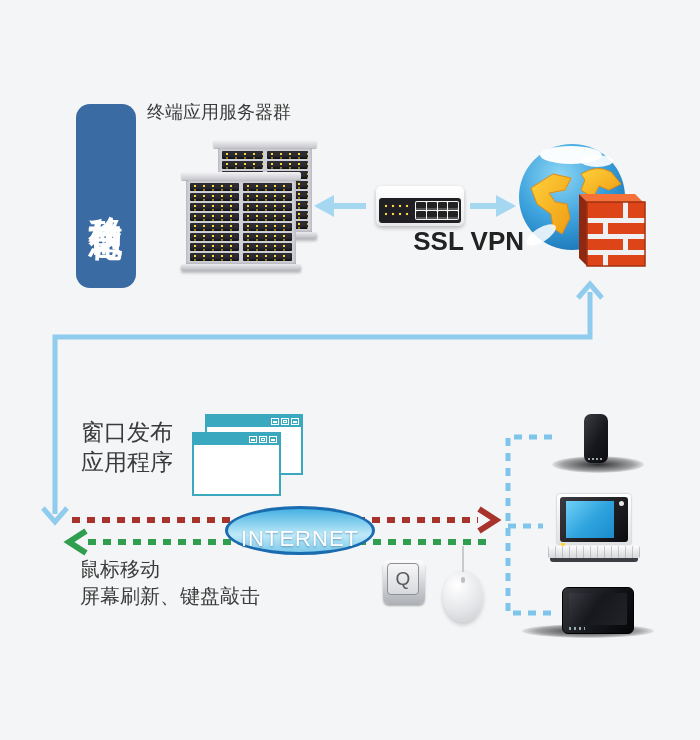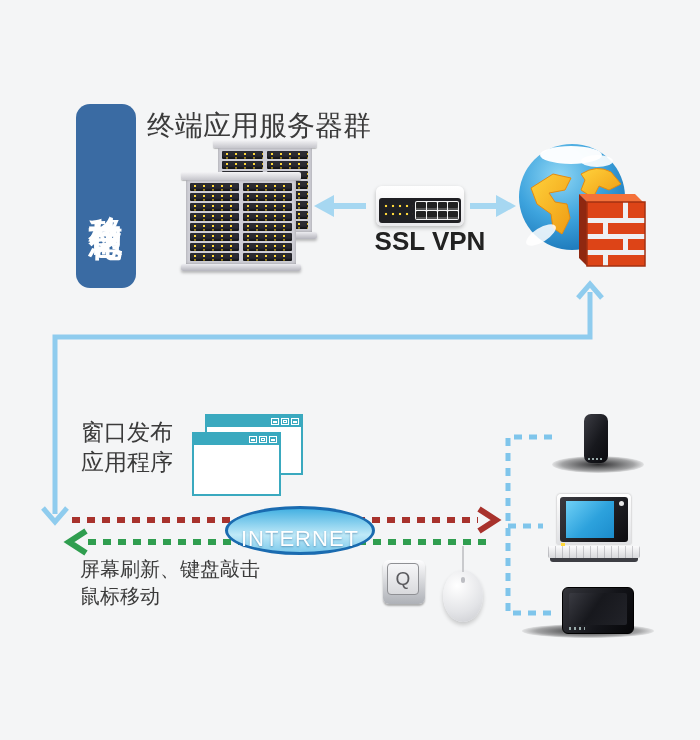--- a/index.html
+++ b/index.html
@@ -9,22 +9,22 @@
   .abs{position:absolute;}
 
   
   #banner{left:76px;top:104px;width:60px;height:184px;background:#3a6ba3;border-radius:14px;
     display:flex;align-items:center;justify-content:center;z-index:3;}
   #banner span{writing-mode:vertical-rl;text-orientation:upright;color:#fff;font-weight:bold;
     font-size:33px;letter-spacing:3px;line-height:1;}
 
   
   .zh{color:#3b3b3b;}
-  #server-label{left:147px;top:107px;font-size:28px;z-index:3;}
-  #gateway-label{left:336px;top:227px;width:188px;text-align:center;z-index:3;}
+  #server-label{left:147px;top:100px;font-size:18px;z-index:3;}
+  #gateway-label{left:336px;top:227px;width:188px;text-align:right;z-index:3;}
   #gateway-label .t1{font-size:26px;font-weight:bold;color:#222;line-height:1.1;}
   #gateway-label .t2{font-size:16px;font-weight:bold;color:#222;margin-top:3px;}
   #publish-label{left:81px;top:417px;font-size:23px;line-height:30px;z-index:3;}
   #feedback-label{left:80px;top:556px;font-size:20px;line-height:27px;z-index:3;}
 
   
   #servers{left:186px;top:140px;width:130px;height:140px;z-index:2;}
   .rack{position:absolute;}
   .rack .lid{height:8px;margin:0 -5px;background:linear-gradient(#f4f4f6,#c6c6cc);border-radius:2px;box-shadow:0 1px 1px rgba(0,0,0,.25);}
   .rack .rbody{background:#cfcfd6;padding:3px 4px;display:flex;gap:4px;box-shadow:inset 0 0 3px rgba(0,0,0,.25);}
@@ -286,22 +286,22 @@
       <span class="wc max"></span>
       <span class="wc"></span>
     </div>
   </div>
 
   <div id="internet" class="abs">
     <span>INTERNET</span>
   </div>
 
   <div id="feedback-label" class="abs zh">
+    <div>鼠标移动</div>
     <div>屏幕刷新、键盘敲击</div>
-    <div>鼠标移动</div>
   </div>
 
   <div id="keycap" class="abs">
     <div class="face">
         <span>Q</span>
       </div>
   </div>
   <div id="mouse" class="abs"></div>
 
   <div id="phone-shadow" class="shadow"></div>

